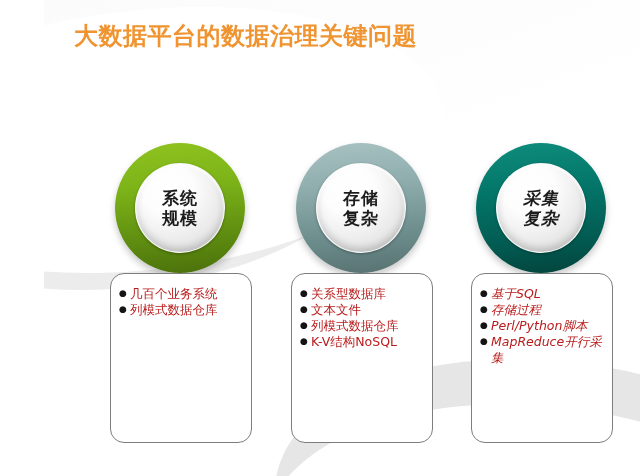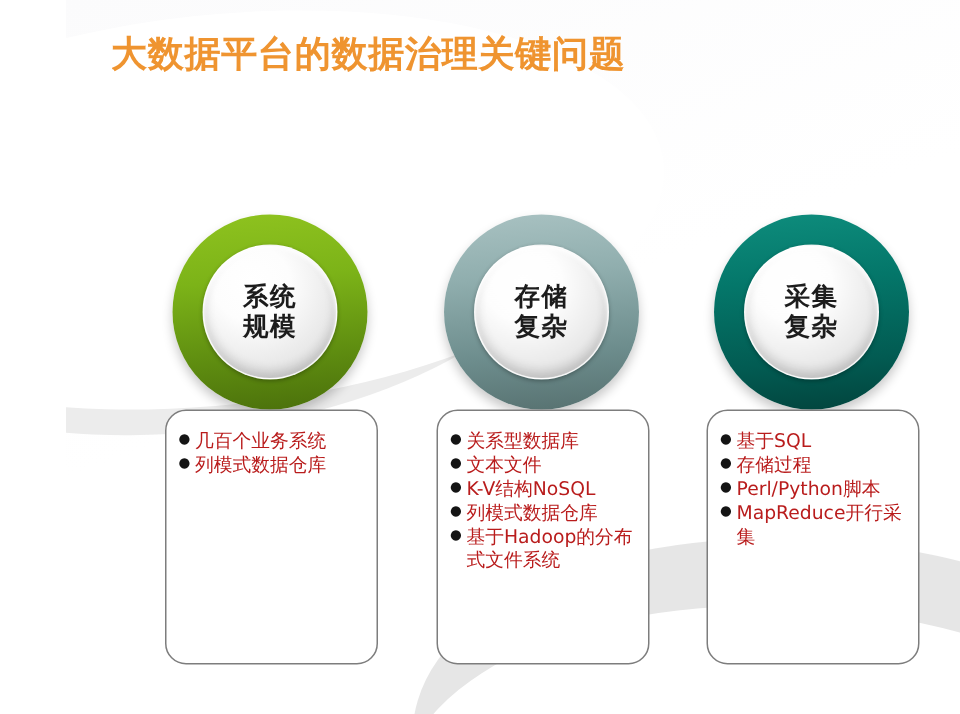--- a/index.html
+++ b/index.html
@@ -89,21 +89,21 @@
     height: 476px;
     z-index: 4;
   }
   .column {
     position: absolute;
     top: 143px;
     width: 172px;
   }
   .col-0 { left: 50px; }
   .col-1 { left: 231px; }
-  .col-2 { left: 411px; }
+  .col-2 { left: 411px; font-style: italic; }
 
   
   .badge-wrap {
     position: relative;
     width: 172px;
     height: 132px;
   }
   .badge {
     position: absolute;
     left: 21px;
@@ -226,23 +226,22 @@
           <div class="badge-inner">
             <span class="badge-line">存储</span>
             <span class="badge-line">复杂</span>
           </div>
         </div>
       </div>
       <div class="card">
         <ul class="bullets">
           <li>关系型数据库</li>
           <li>文本文件</li>
+          <li>列模式数据仓库</li>
           <li>K-V结构NoSQL</li>
-          <li>列模式数据仓库</li>
-          <li>基于Hadoop的分布式文件系统</li>
         </ul>
       </div>
     </div>
 
     <div class="column col-2">
       <div class="badge-wrap">
         <div class="badge ring-teal">
           <div class="badge-inner">
             <span class="badge-line">采集</span>
             <span class="badge-line">复杂</span>

